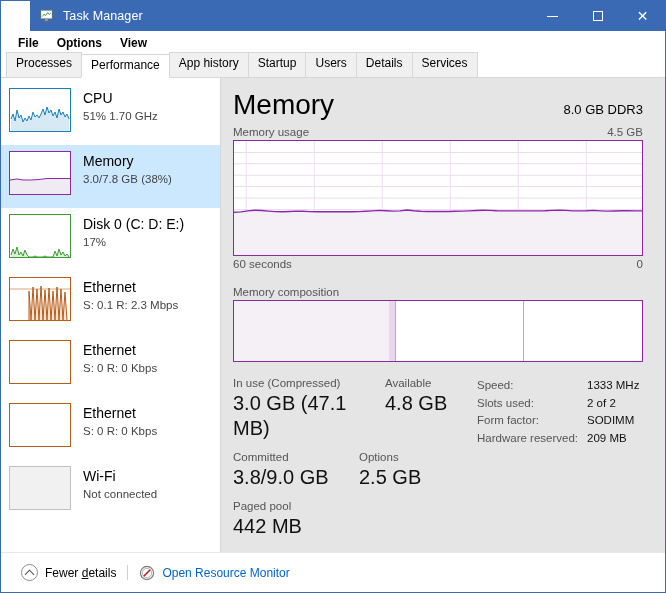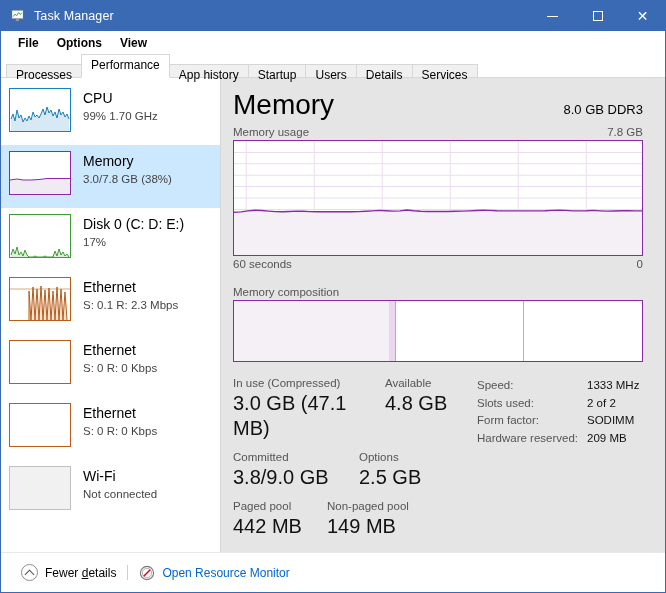--- a/index.html
+++ b/index.html
@@ -15,20 +15,21 @@
     width: 666px; height: 593px;
     border: 1px solid #3b6ab5;
     background: #ffffff;
     display: flex; flex-direction: column;
     position: relative;
   }
   .titlebar {
     height: 30px; background: #3b6ab5;
     display: flex; align-items: center;
     flex: none;
+    margin-left: 29px;
   }
   .app-icon {
     width: 16px; height: 16px; margin-left: 9px; margin-right: 8px;
     position: relative; flex: none;
   }
   .title-text {
     color: #ffffff; font-size: 12.5px; letter-spacing: .1px;
     flex: 1;
   }
   .winbtns { display: flex; height: 30px; }
@@ -60,21 +61,21 @@
     content: ""; position: absolute; left: 0; right: 0; bottom: 0;
     height: 1px; background: #d7d7d7;
   }
   .tab {
     font-size: 12px; color: #000;
     padding: 3px 9px 4px 9px;
     border: 1px solid #d7d7d7;
     background: #f0f0f0;
     margin-right: -1px;
     position: relative; z-index: 1;
-    height: 14px;
+    height: 26px;
     line-height: 14px;
   }
   .tab.active {
     background: #ffffff;
     border-bottom: 1px solid #ffffff;
     height: 24px;
     z-index: 3;
   }
 
   
@@ -236,21 +237,21 @@
       <div class="side-item">
         <div class="side-thumb">
           <svg viewBox="0 0 62 44" preserveAspectRatio="none">
             <rect x="0.5" y="0.5" width="61" height="43" fill="#fff" stroke="#1a7fbe"></rect>
             <polygon fill="#d6e9f5" points="2,43 2,31 4,26 6,33 8,22 10,30 12,27 14,34 16,30 18,33 20,28 22,32 24,24 26,29 28,27 30,30 32,26 34,21 36,27 38,19 40,25 42,22 44,28 46,24 48,30 50,21 52,27 54,24 56,29 58,26 60,31 60,43"></polygon>
             <polyline fill="none" stroke="#1a7fbe" stroke-width="1" points="2,31 4,26 6,33 8,22 10,30 12,27 14,34 16,30 18,33 20,28 22,32 24,24 26,29 28,27 30,30 32,26 34,21 36,27 38,19 40,25 42,22 44,28 46,24 48,30 50,21 52,27 54,24 56,29 58,26 60,31"></polyline>
           </svg>
         </div>
         <div class="side-txt">
           <div class="side-name">CPU</div>
-          <div class="side-sub">99%  1.70 GHz</div>
+          <div class="side-sub">51%  1.70 GHz</div>
         </div>
       </div>
 
       <div class="side-item selected">
         <div class="side-thumb">
           <svg viewBox="0 0 62 44" preserveAspectRatio="none">
             <rect x="0.5" y="0.5" width="61" height="43" fill="#fff" stroke="#8a28a8"></rect>
             <polygon fill="#f0eaf2" points="1,43 1,29 8,28 14,29 22,29 30,28.5 38,27.5 50,27.5 61,27.5 61,43"></polygon>
             <polyline fill="none" stroke="#8a28a8" stroke-width="1" points="1,29 8,28 14,29 22,29 30,28.5 38,27.5 50,27.5 61,27.5"></polyline>
           </svg>
@@ -330,21 +331,21 @@
 
     <div class="main">
 
       <div class="main-head">
         <div class="main-title">Memory</div>
         <div class="main-sub">8.0 GB DDR3</div>
       </div>
 
       <div class="graph-label-row">
         <span>Memory usage</span>
-        <span>7.8 GB</span>
+        <span>4.5 GB</span>
       </div>
 
       <div class="graph-box">
         <svg id="usage-svg" viewBox="0 0 400 114" preserveAspectRatio="none">
             <line x1="0" x2="400" y1="11.4" y2="11.4" stroke="#ecdcef" stroke-width="1"></line>
             <line x1="0" x2="400" y1="22.8" y2="22.8" stroke="#ecdcef" stroke-width="1"></line>
             <line x1="0" x2="400" y1="34.2" y2="34.2" stroke="#ecdcef" stroke-width="1"></line>
             <line x1="0" x2="400" y1="45.6" y2="45.6" stroke="#ecdcef" stroke-width="1"></line>
             <line x1="0" x2="400" y1="57" y2="57" stroke="#ecdcef" stroke-width="1"></line>
             <line x1="0" x2="400" y1="68.4" y2="68.4" stroke="#ecdcef" stroke-width="1"></line>
@@ -403,24 +404,20 @@
               <div class="stat-k">Options</div>
               <div class="stat-v">2.5 GB</div>
             </div>
           </div>
 
           <div class="stat-row">
             <div class="stat-cell" style="width:94px;">
               <div class="stat-k">Paged pool</div>
               <div class="stat-v">442 MB</div>
             </div>
-            <div class="stat-cell" style="width:120px;">
-              <div class="stat-k">Non-paged pool</div>
-              <div class="stat-v">149 MB</div>
-            </div>
           </div>
 
         </div>
 
         <div class="stats-right">
           <div class="kv-line">
             <span class="kv-k">Speed:</span>
             <span class="kv-v">1333 MHz</span>
           </div>
           <div class="kv-line">

